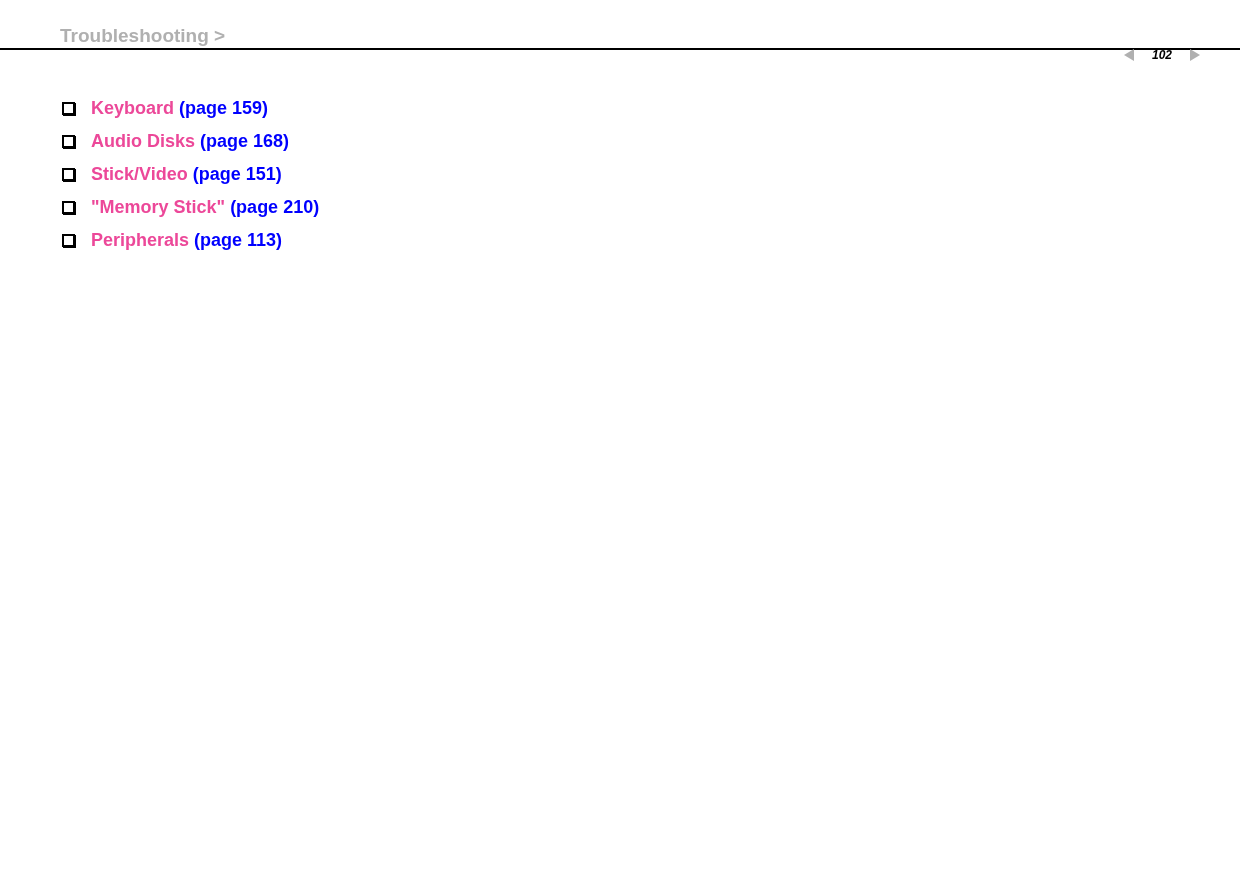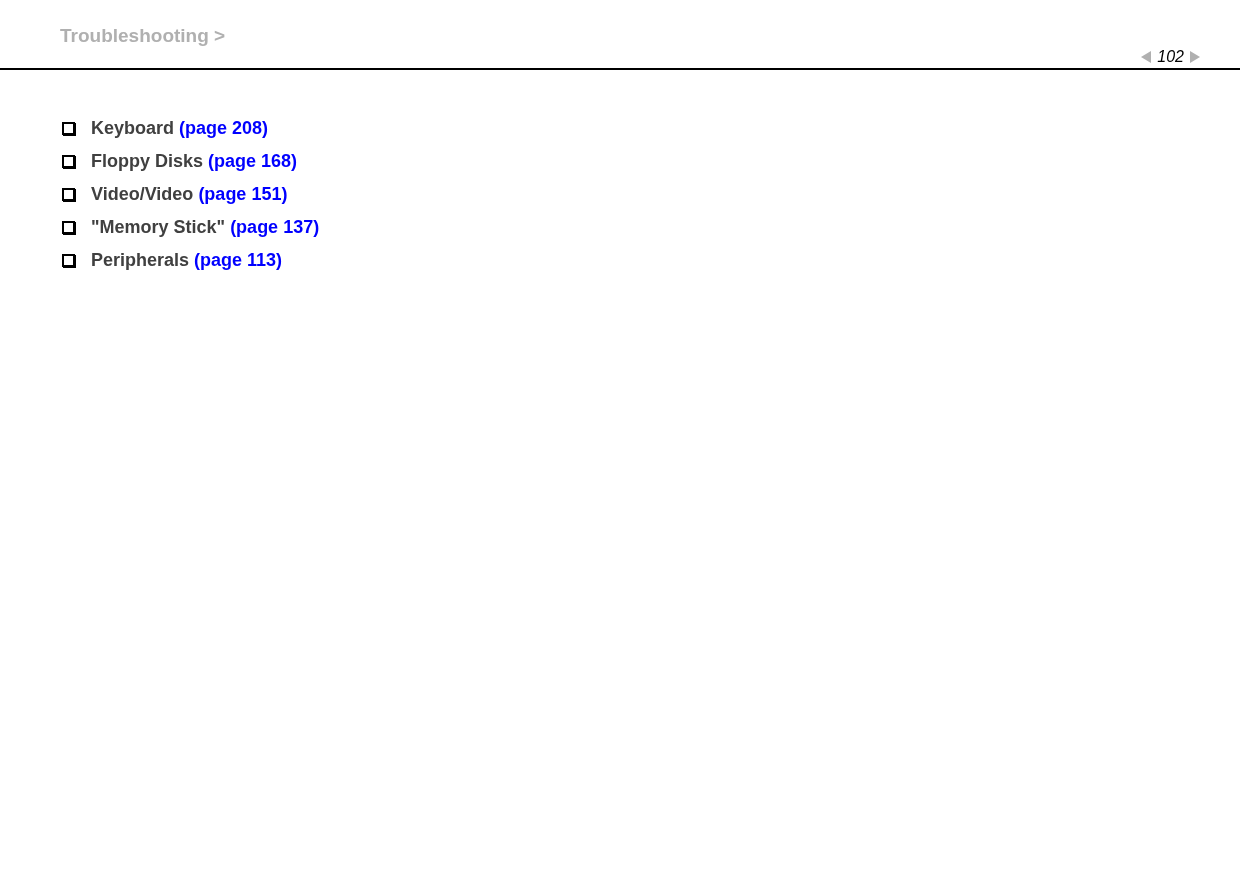--- a/index.html
+++ b/index.html
@@ -9,45 +9,45 @@
     }
     body {
       font-family: Arial, Helvetica, sans-serif;
       width: 1240px;
       height: 876px;
       background: #ffffff;
       position: relative;
     }
     .header {
       position: relative;
-      height: 70px;
+      height: 50px;
       border-bottom: 2px solid #000000;
     }
     .breadcrumb {
       position: absolute;
       top: 25px;
       left: 60px;
       font-size: 19px;
       font-weight: bold;
       color: #b0b0b0;
     }
     .page-nav {
       position: absolute;
       right: 40px;
       top: 48px;
       display: flex;
       align-items: center;
       gap: 4px;
     }
     .page-num {
-      font-size: 16px;
-      font-weight: normal;
+      font-size: 12px;
+      font-weight: bold;
       font-style: italic;
       color: #000000;
-      margin: 0 2px;
+      margin: 0 14px;
     }
     .arrow-left {
       width: 0;
       height: 0;
       border-top: 6px solid transparent;
       border-bottom: 6px solid transparent;
       border-right: 10px solid #b0b0b0;
       cursor: pointer;
     }
     .arrow-right {
@@ -73,21 +73,21 @@
       height: 13px;
       border: 2px solid #000000;
       box-shadow: 1px 1px 0 0 #000000;
       margin-right: 16px;
       position: relative;
       flex-shrink: 0;
       align-self: center;
     }
     .item-label {
       font-weight: bold;
-      color: #404040;
+      color: #ec4899;
     }
     .item-link {
       font-weight: bold;
       color: #0000ff;
       margin-left: 5px;
       cursor: pointer;
     }
   </style>
 </head>
 <body>
@@ -98,35 +98,35 @@
     <div class="arrow-left"></div>
     <span class="page-num">102</span>
     <div class="arrow-right"></div>
   </div>
 </div>
 
 <div class="content">
   <div class="list-item">
     <div class="bullet"></div>
     <span class="item-label">Keyboard</span>
-    <span class="item-link">(page 208)</span>
+    <span class="item-link">(page 159)</span>
   </div>
   <div class="list-item">
     <div class="bullet"></div>
-    <span class="item-label">Floppy Disks</span>
+    <span class="item-label">Audio Disks</span>
     <span class="item-link">(page 168)</span>
   </div>
   <div class="list-item">
     <div class="bullet"></div>
-    <span class="item-label">Video/Video</span>
+    <span class="item-label">Stick/Video</span>
     <span class="item-link">(page 151)</span>
   </div>
   <div class="list-item">
     <div class="bullet"></div>
     <span class="item-label">"Memory Stick"</span>
-    <span class="item-link">(page 137)</span>
+    <span class="item-link">(page 210)</span>
   </div>
   <div class="list-item">
     <div class="bullet"></div>
     <span class="item-label">Peripherals</span>
     <span class="item-link">(page 113)</span>
   </div>
 </div>
 
 </body></html>

